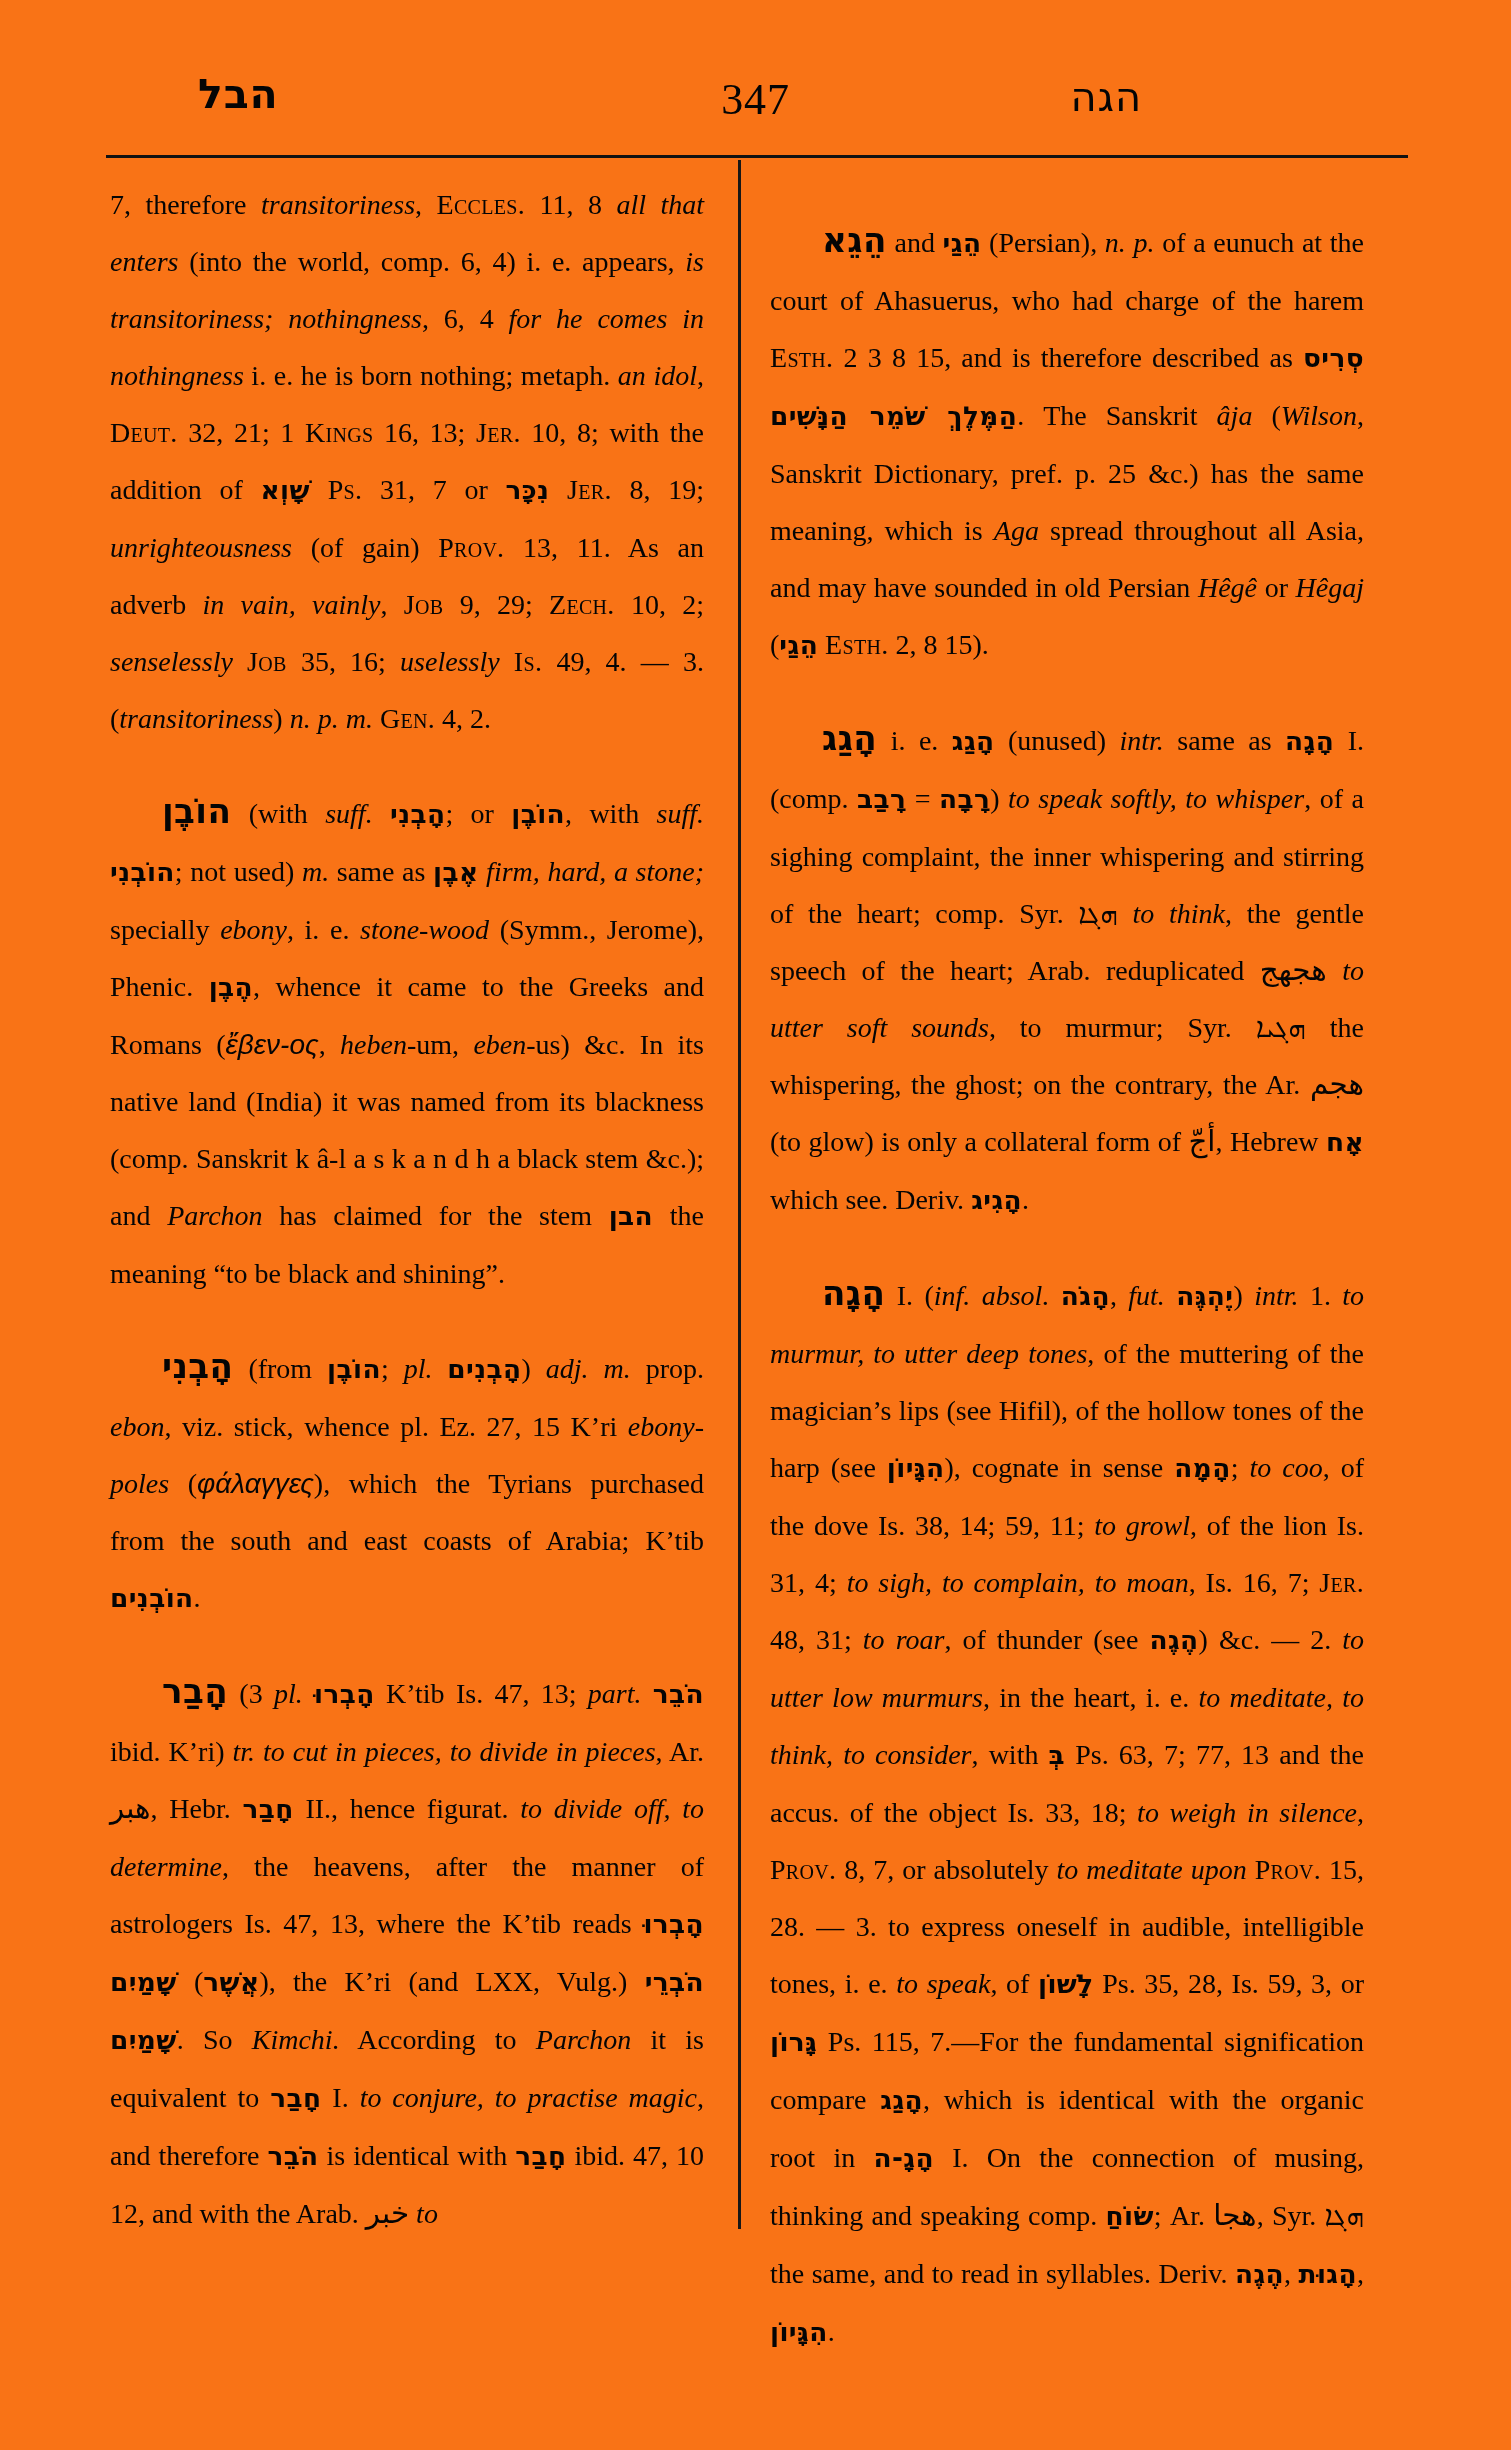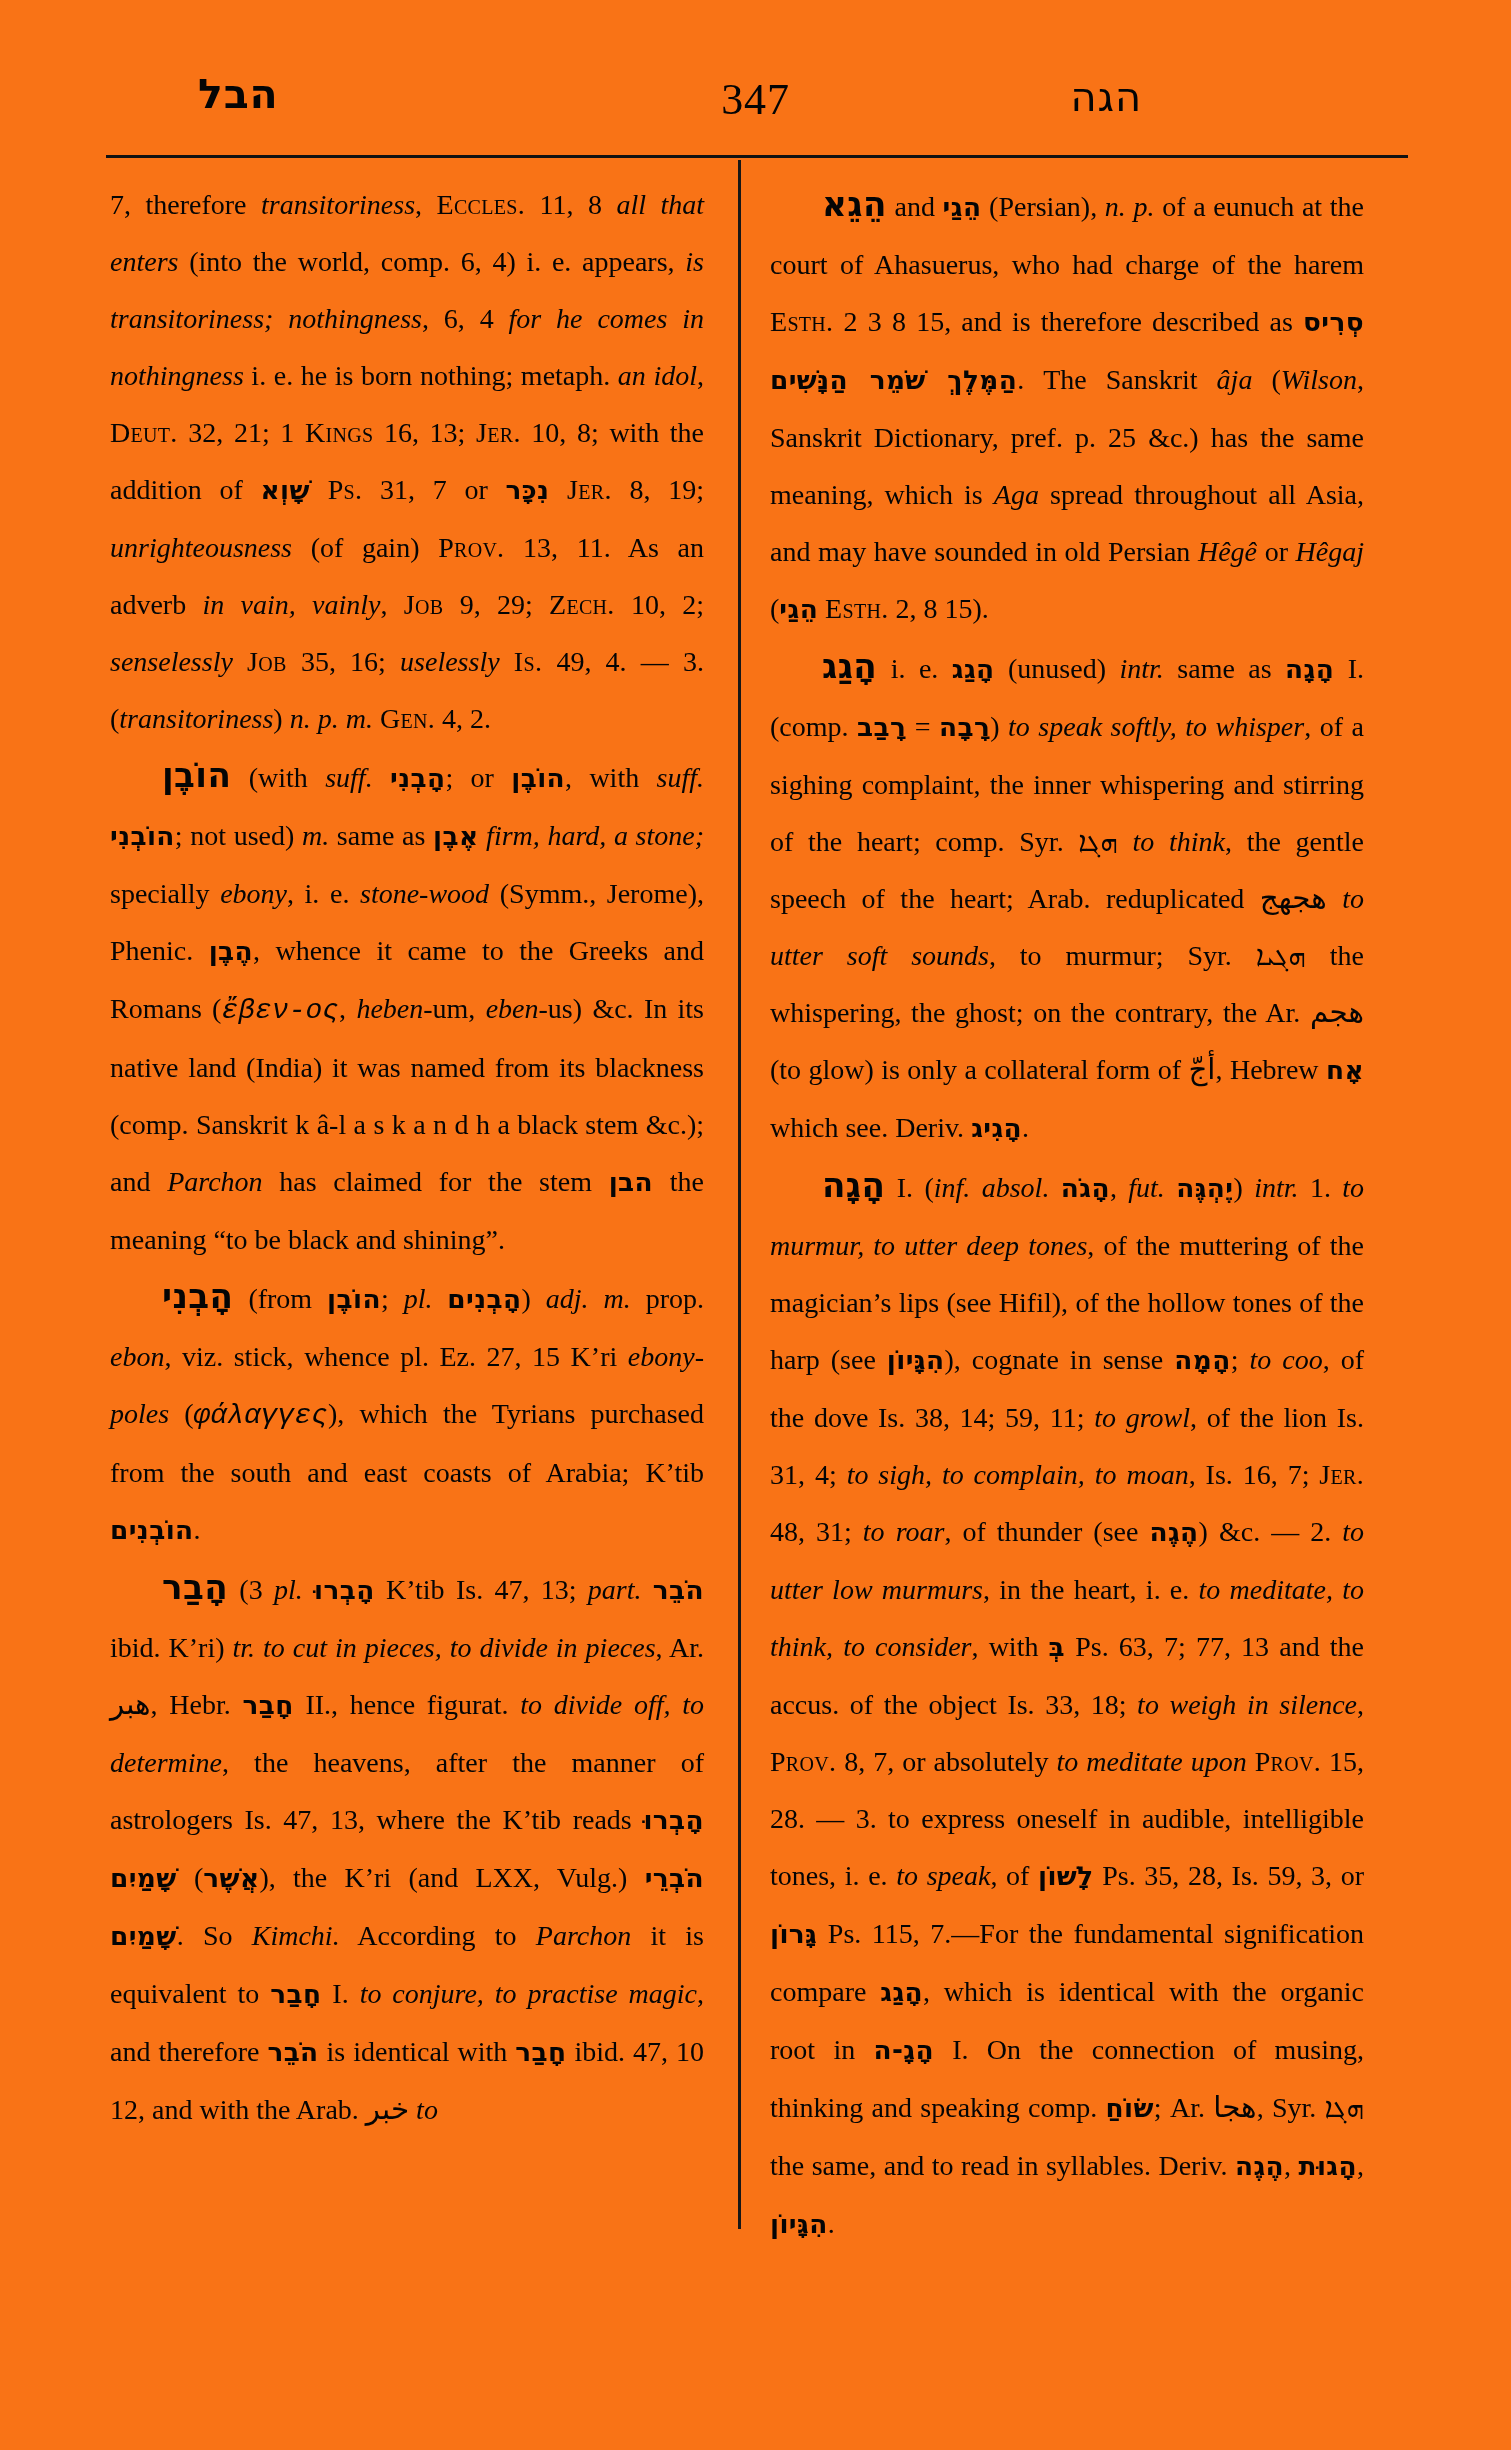--- a/index.html
+++ b/index.html
@@ -83,21 +83,21 @@
     line-height: 57px;
     text-align: justify;
     text-justify: inter-word;
     hyphens: manual;
   }
   .col-left  { left: 110px; }
   .col-right { left: 770px; }
   .col p {
     margin: 0;
   }
-  .col p.ind { text-indent: 52px; }
+  .col p.ind { text-indent: 52px; margin-top: 36px; }
   .col p.noind { text-indent: 0; }
   i, .it { font-style: italic; }
   .sc {
     font-variant: small-caps;
     font-size: 1.0em;
     letter-spacing: 0.3px;
   }
   .heb {
     font-family: "DejaVu Sans", sans-serif;
     font-weight: 700;
@@ -120,21 +120,21 @@
     direction: rtl;
     unicode-bidi: isolate;
   }
   .syr {
     font-family: "DejaVu Sans", sans-serif;
     font-size: 1.0em;
     direction: rtl;
     unicode-bidi: isolate;
   }
   .gk {
-    font-family: Liberation Mono, monospace;
+    font-family: Liberation Sans, sans-serif;
     font-style: italic;
   }
 </style>
 </head>
 <body>
 
 <div class="page">
 
   <div class="runhead">
     <div class="rh-left">הבל</div>

